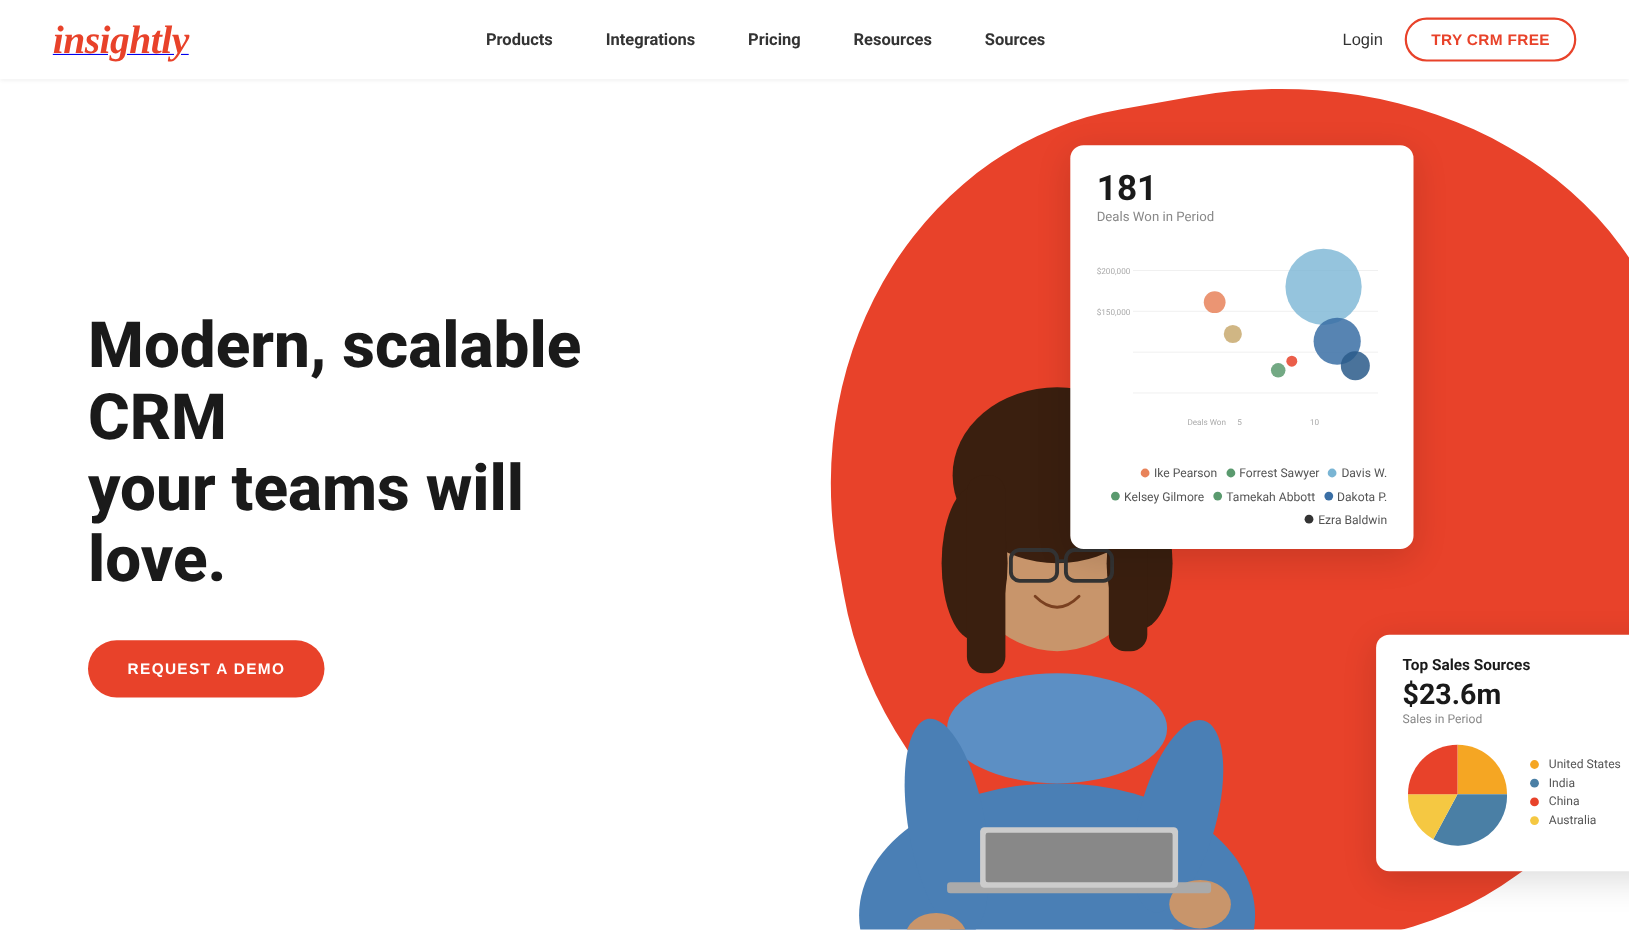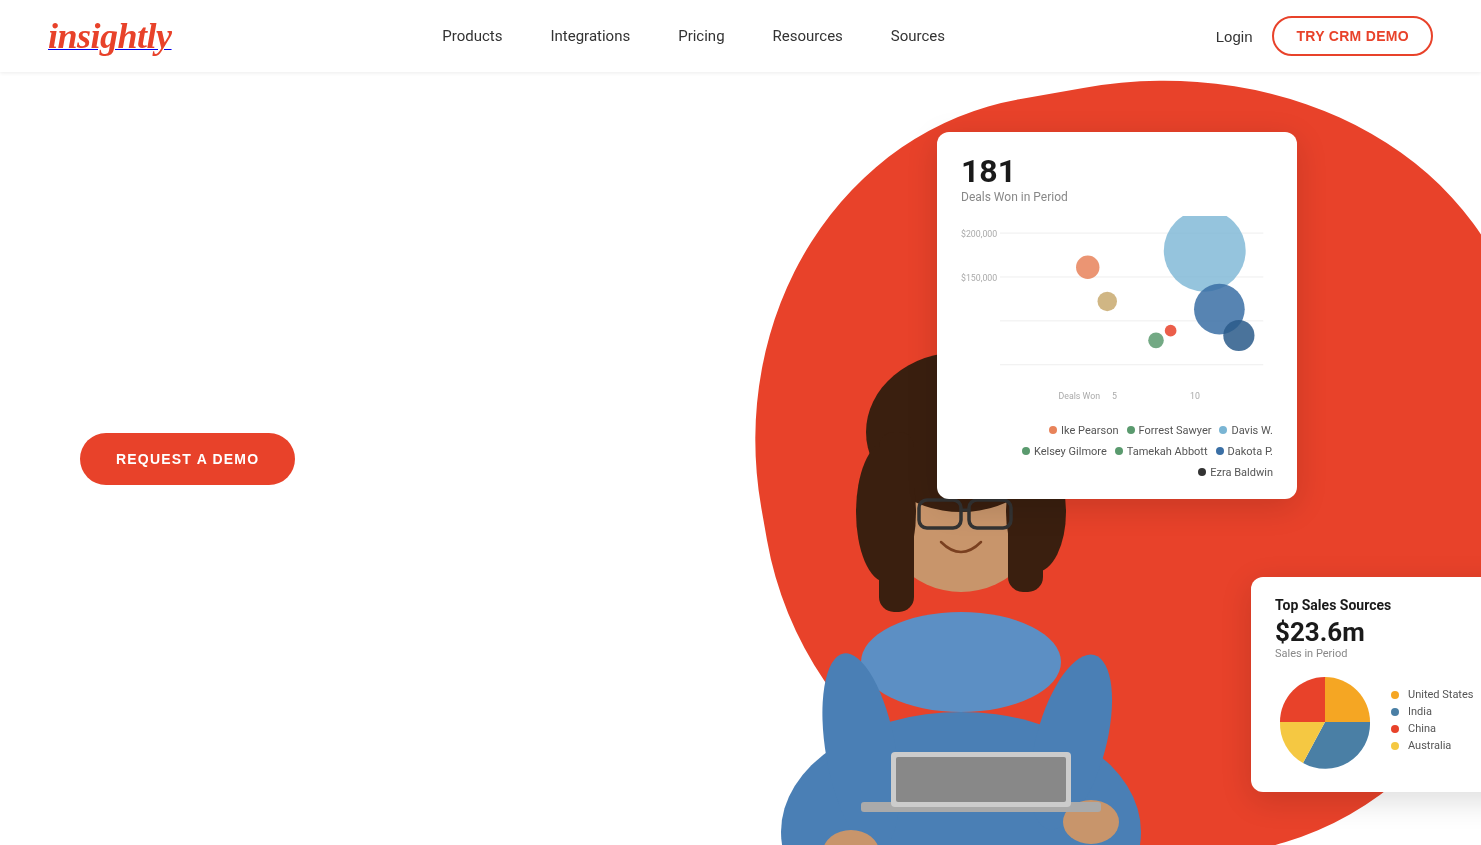--- a/index.html
+++ b/index.html
@@ -11,21 +11,21 @@
       padding: 0 48px; height: 72px; background: #fff;
       box-shadow: 0 1px 4px rgba(0,0,0,0.08);
       position: relative; z-index: 10;
     }
     .logo {
       font-size: 36px; font-style: italic; font-weight: 700;
       color: #e8422a; font-family: Georgia, serif; letter-spacing: -0.5px;
     }
     .nav-links { display: flex; align-items: center; gap: 48px; }
     .nav-link {
-      color: #333; font-size: 15px; font-weight: 400; cursor: pointer;
+      color: #333; font-size: 15px; font-weight: 700; cursor: pointer;
       text-decoration: none; transition: color 0.2s;
     }
     .nav-actions { display: flex; align-items: center; gap: 20px; }
     .login-btn {
       color: #333; font-size: 15px; font-weight: 500; cursor: pointer;
       background: none; border: none;
     }
     .try-btn {
       background: #fff; color: #e8422a; border: 2px solid #e8422a;
       border-radius: 30px; padding: 10px 22px; font-size: 14px;
@@ -64,24 +64,24 @@
     
     .person-area {
       position: absolute; bottom: 0; left: 50px; width: 500px; height: 720px;
       z-index: 3; display: flex; align-items: flex-end; justify-content: center;
     }
     
     .person-svg { width: 460px; height: 680px; }
 
     
     .card-bubbles {
-      position: absolute; top: 100px; right: 244px; z-index: 4;
+      position: absolute; top: 100px; right: 256px; z-index: 4;
       background: #fff; border-radius: 12px;
       box-shadow: 0 8px 32px rgba(0,0,0,0.14);
-      padding: 20px 24px; width: 360px;
+      padding: 20px 24px; width: 312px;
     }
     .card-stat-num { font-size: 32px; font-weight: 700; color: #1a1a1a; }
     .card-stat-label { font-size: 12px; color: #888; margin-bottom: 12px; }
     .bubble-chart { position: relative; height: 200px; }
     .bubble-chart svg { width: 100%; height: 100%; }
     .chart-legend { display: flex; flex-wrap: wrap; gap: 8px; margin-top: 8px; font-size: 11px; color: #555; justify-content: flex-end; }
     .legend-dot { display: inline-block; width: 8px; height: 8px; border-radius: 50%; margin-right: 4px; }
 
     
     .card-pie {
@@ -106,27 +106,31 @@
   </a>
   <div class="nav-links">
     <a class="nav-link">Products</a>
     <a class="nav-link">Integrations</a>
     <a class="nav-link">Pricing</a>
     <a class="nav-link">Resources</a>
     <a class="nav-link">Sources</a>
   </div>
   <div class="nav-actions">
     <button class="login-btn">Login</button>
-    <button class="try-btn">TRY CRM DEMO</button>
+    <button class="try-btn">TRY CRM FREE</button>
   </div>
 </nav>
 
 <section class="hero">
 
   <div class="hero-text">
+    <h1 class="hero-headline">
+      <span>Modern, scalable CRM</span><br>
+      <span>your teams will love.</span>
+    </h1>
     <button class="demo-btn">REQUEST A DEMO</button>
   </div>
 
   <div class="hero-visual">
 
     <div class="orange-blob"></div>
 
     <div class="person-area">
       <svg class="person-svg" viewBox="0 0 460 680" xmlns="http://www.w3.org/2000/svg">
 

